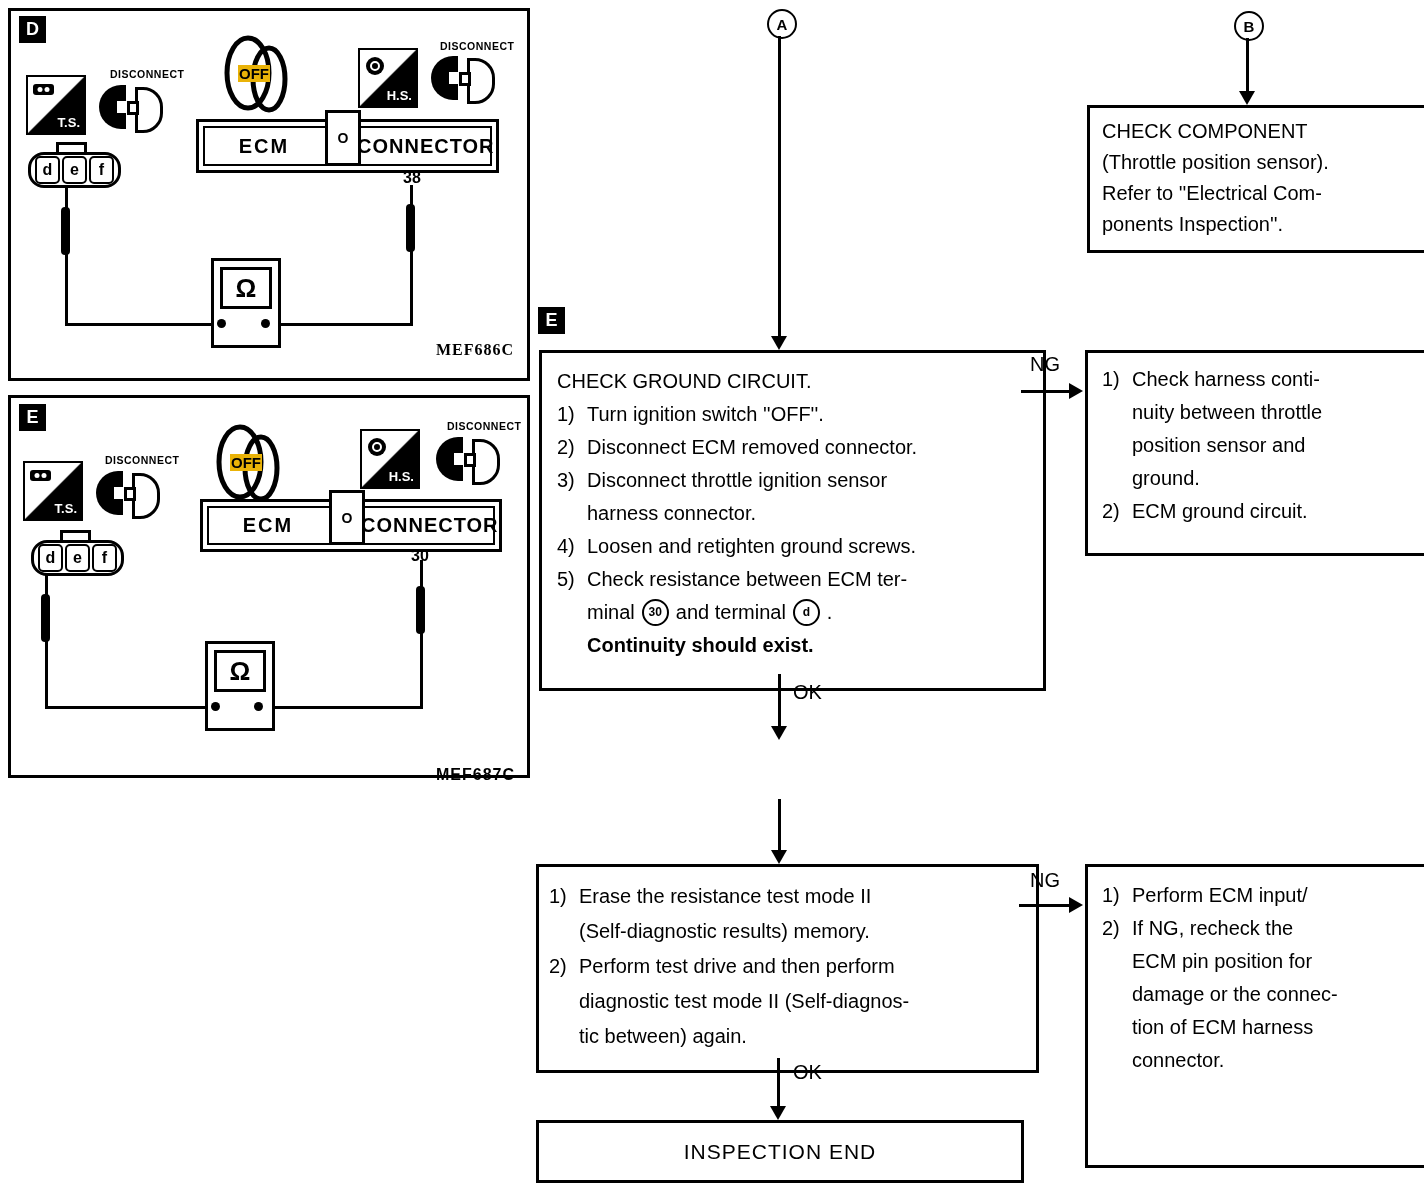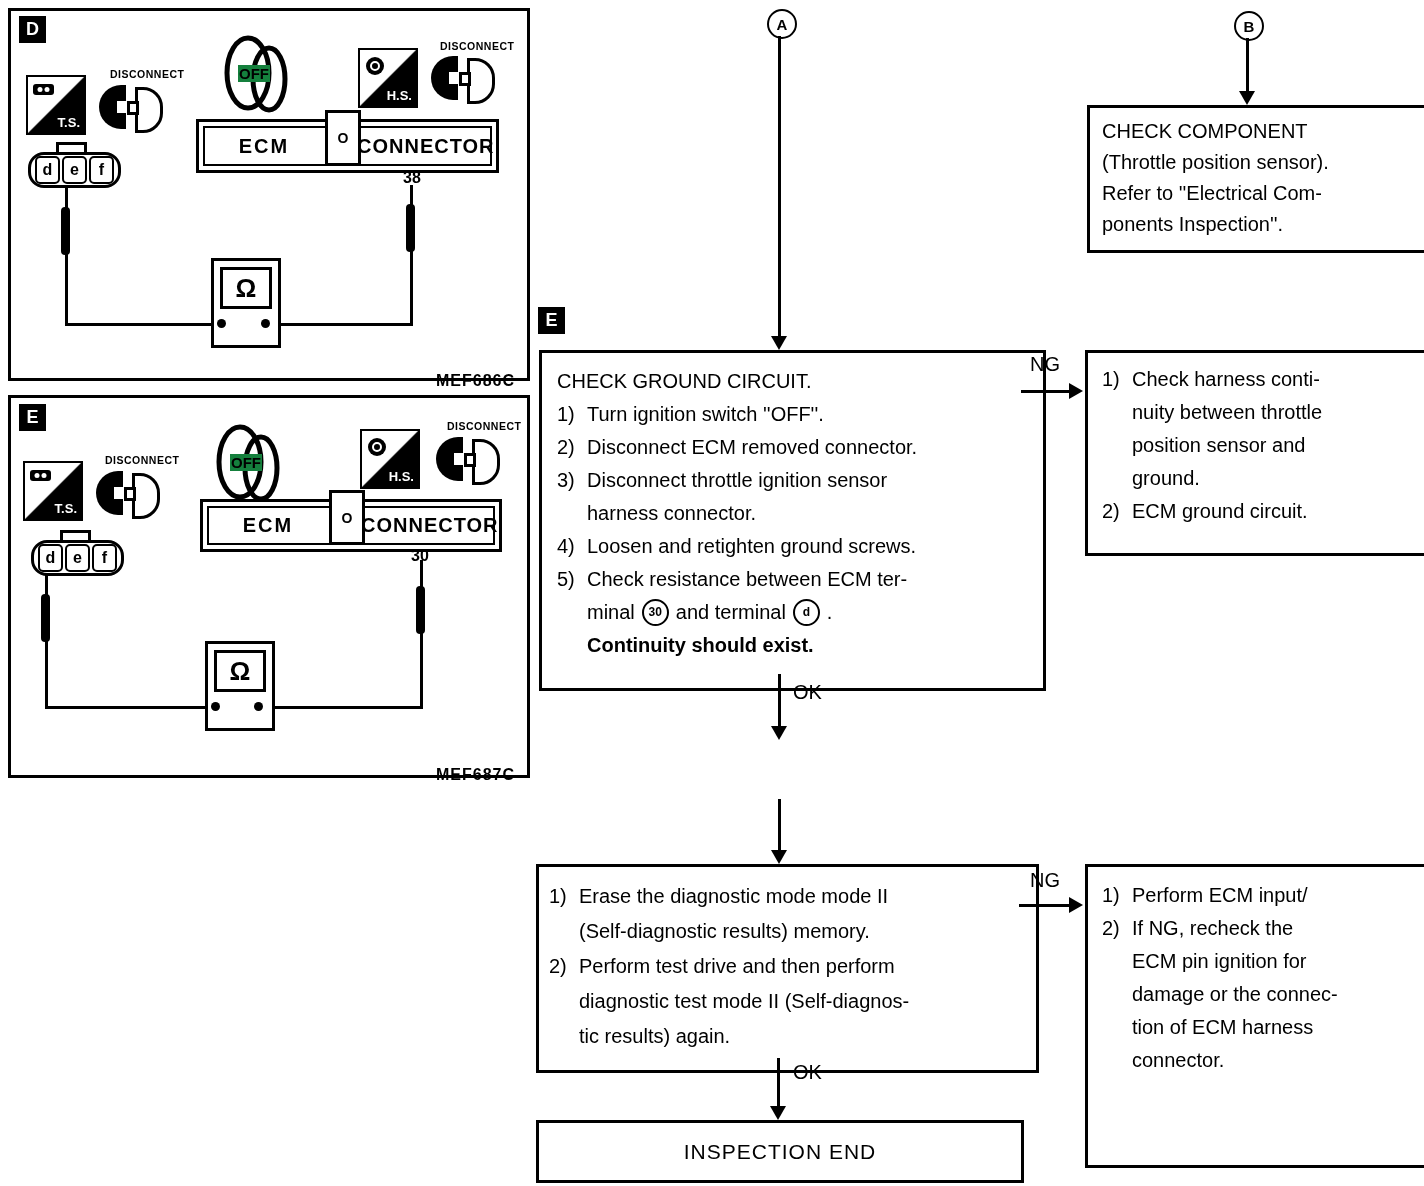--- a/index.html
+++ b/index.html
@@ -33,21 +33,21 @@
   .si-glyph{position:absolute;left:4px;top:5px;}
   .disc-label{position:absolute;font-size:10.5px;font-weight:bold;letter-spacing:.5px;margin-left:19px;}
   .conn-icon{position:absolute;width:62px;height:48px;}
   .conn-left{position:absolute;left:0;top:2px;width:27px;height:44px;background:#000;border-radius:22px 0 0 22px;}
   .conn-left::after{content:"";position:absolute;right:0;top:16px;width:9px;height:12px;background:#fff;}
   .conn-right{position:absolute;left:36px;top:4px;width:22px;height:40px;border:3px solid #000;
               border-radius:0 20px 20px 0;background:#fff;}
   .conn-right::before{content:"";position:absolute;left:-11px;top:11px;width:6px;height:8px;
               border:3px solid #000;background:#fff;}
   .key-icon{position:absolute;width:72px;height:88px;}
-  .key-off{position:absolute;left:17px;top:34px;font-size:15px;font-weight:bold;background:#15803d;padding:0 1px;}
+  .key-off{position:absolute;left:17px;top:34px;font-size:15px;font-weight:bold;background:#eab308;padding:0 1px;}
   .ecm-bar{position:absolute;border:3px solid #000;background:#fff;}
   .ecm-inner{position:absolute;left:4px;right:4px;top:4px;bottom:4px;border:2px solid #000;display:flex;}
   .ecm-name{flex:0 0 118px;display:flex;align-items:center;justify-content:center;
             font-size:20px;font-weight:bold;letter-spacing:2px;}
   .ecm-clip{position:absolute;left:126px;top:-12px;bottom:4px;width:30px;border:3px solid #000;background:#fff;
             display:flex;align-items:center;justify-content:center;font-size:14px;font-weight:bold;z-index:2;}
   .ecm-conn{flex:1;display:flex;align-items:center;justify-content:center;padding-left:34px;
             font-size:20px;font-weight:bold;letter-spacing:1px;}
   .term-num{position:absolute;font-size:16px;font-weight:bold;}
   .pin-pill{position:absolute;border:3px solid #000;border-radius:16px;background:#fff;
@@ -134,21 +134,21 @@
     <div class="wire v" style="left:399px;top:174px;height:140px;"></div>
     <div class="probe" style="left:395px;top:193px;"></div>
     <div class="wire h" style="left:254px;top:312px;width:148px;"></div>
 
     <div class="ohm-box" style="left:200px;top:247px;">
       <div class="ohm-inner">Ω</div>
     </div>
     <div class="odot" style="left:206px;top:308px;"></div>
     <div class="odot" style="left:250px;top:308px;"></div>
 
-    <div class="ref-code" style="left:425px;top:361px;">MEF686C</div>
+    <div class="ref-code" style="left:425px;top:330px;font-family:Liberation Serif, serif;">MEF686C</div>
   </div>
 
   <div class="fig" style="left:8px;top:395px;width:516px;height:377px;">
     <div class="blk-label" style="left:8px;top:6px;">E</div>
 
     <div class="split-icon" style="left:12px;top:63px;">
       <span class="si-glyph">
         <svg width="24" height="15">
             <rect x="1" y="2" width="21" height="11" rx="3" fill="#000"></rect>
             <circle cx="8" cy="7.5" r="2.5" fill="#fff"></circle>
@@ -293,46 +293,46 @@
   <div class="vline" style="left:778px;top:674px;height:53px;"></div>
   <div class="arrow-down" style="left:771px;top:726px;"></div>
 
 
   <div class="vline" style="left:778px;top:799px;height:52px;"></div>
   <div class="arrow-down" style="left:771px;top:850px;"></div>
 
   <div class="fbox" style="left:536px;top:864px;width:483px;height:191px;padding:12px 4px 0 10px;line-height:35px;">
     <div class="step">
       <span class="snum">1)</span>
-      <span>Erase the diagnostic mode mode II</span>
+      <span>Erase the resistance test mode II</span>
     </div>
     <div class="cont">(Self-diagnostic results) memory.</div>
     <div class="step">
       <span class="snum">2)</span>
       <span>Perform test drive and then perform</span>
     </div>
     <div class="cont">diagnostic test mode II (Self-diagnos-</div>
-    <div class="cont">tic results) again.</div>
+    <div class="cont">tic between) again.</div>
   </div>
 
   <div class="branch-label" style="left:1030px;top:869px;">NG</div>
   <div class="hline" style="left:1019px;top:904px;width:52px;"></div>
   <div class="arrow-right" style="left:1069px;top:897px;"></div>
   <div class="fbox" style="left:1085px;top:864px;width:321px;height:286px;padding:12px 4px 0 14px;">
     <div class="step">
       <span class="snum">1)</span>
       <span>Perform ECM input/</span>
     </div>
     <div class="cont"></div>
 
     <div class="step">
       <span class="snum">2)</span>
       <span>If NG, recheck the</span>
     </div>
-    <div class="cont">ECM pin ignition for</div>
+    <div class="cont">ECM pin position for</div>
     <div class="cont">damage or the connec-</div>
     <div class="cont">tion of ECM harness</div>
     <div class="cont">connector.</div>
   </div>
 
   <div class="branch-label" style="left:793px;top:1061px;">OK</div>
   <div class="vline" style="left:777px;top:1058px;height:49px;"></div>
   <div class="arrow-down" style="left:770px;top:1106px;"></div>
 
   <div class="fbox center-text" style="left:536px;top:1120px;width:482px;height:57px;font-size:21px;letter-spacing:1px;">

